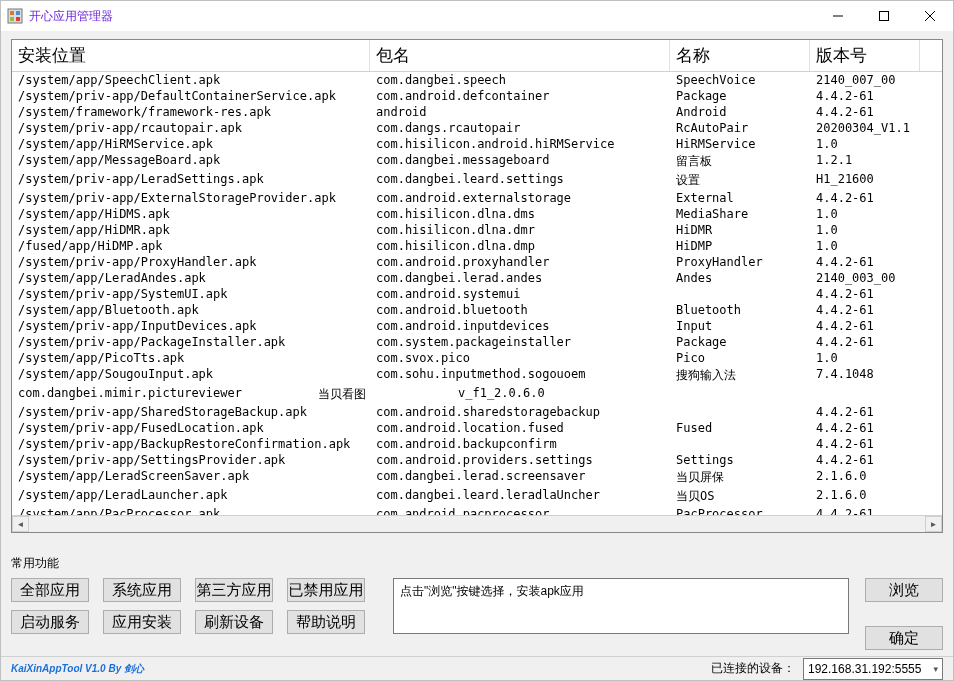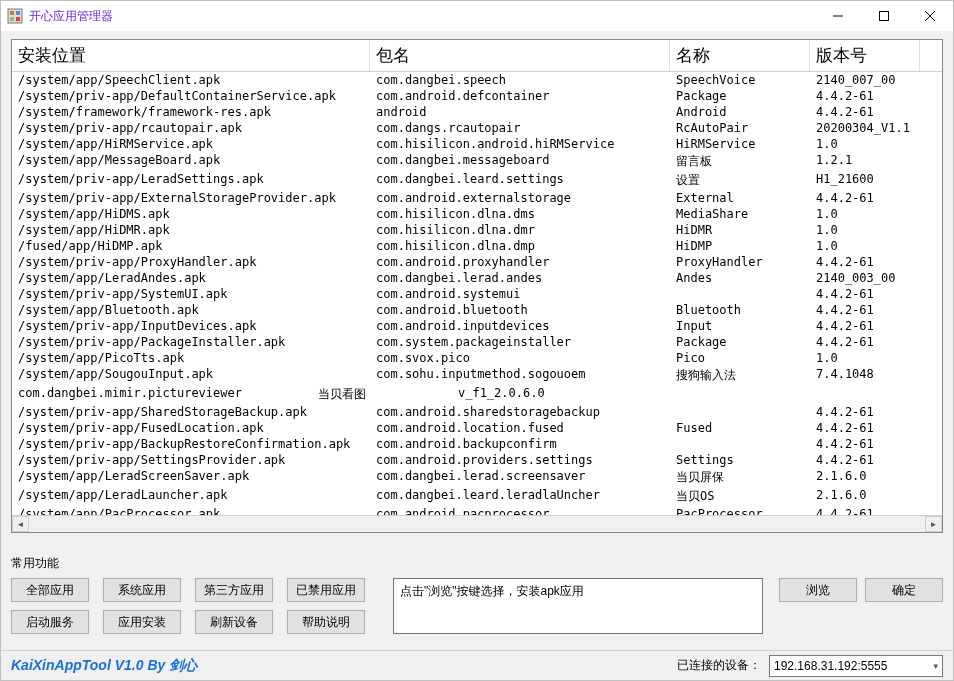--- a/index.html
+++ b/index.html
@@ -120,57 +120,57 @@
     display: flex;
     flex-direction: column;
     gap: 8px;
   }
   .btn-row { display:flex; gap: 14px; }
   .btn {
     width: 78px;
     height: 24px;
     background: #e1e1e1;
     border: 1px solid #adadad;
-    font-size: 12px;
+    font-size: 15px;
     display:flex; align-items:center; justify-content:center;
     cursor: pointer;
   }
   .textbox {
     flex: 1;
     height: 56px;
     border: 1px solid #7a7a7a;
     background: #fff;
     padding: 4px 6px;
     font-size: 12px;
     resize: none;
     font-family: inherit;
     margin-left: 20px;
   }
-  .right-btns { display:flex; flex-direction:row; gap:8px; margin-left: 8px; }
+  .right-btns { display:flex; flex-direction:column; gap:24px; margin-left: 8px; }
 
   
   .statusbar {
     height: 30px;
     background: #f0f0f0;
     border-top: 1px solid #d0d0d0;
     display: flex;
     align-items: center;
     padding: 0 10px;
     gap: 8px;
   }
   .brand {
     color: #1a6fd8;
     font-weight: bold;
     font-style: italic;
-    font-size: 14px;
+    font-size: 10px;
   }
   .status-spacer { flex:1; }
   .status-label { font-size:12px; }
   .combo {
-    width: 174px;
+    width: 140px;
     height: 22px;
     border: 1px solid #7a7a7a;
     background: #fff;
     display:flex; align-items:center;
     padding: 0 4px;
     font-size:12px;
     position: relative;
   }
   .combo .caret {
     margin-left:auto;

